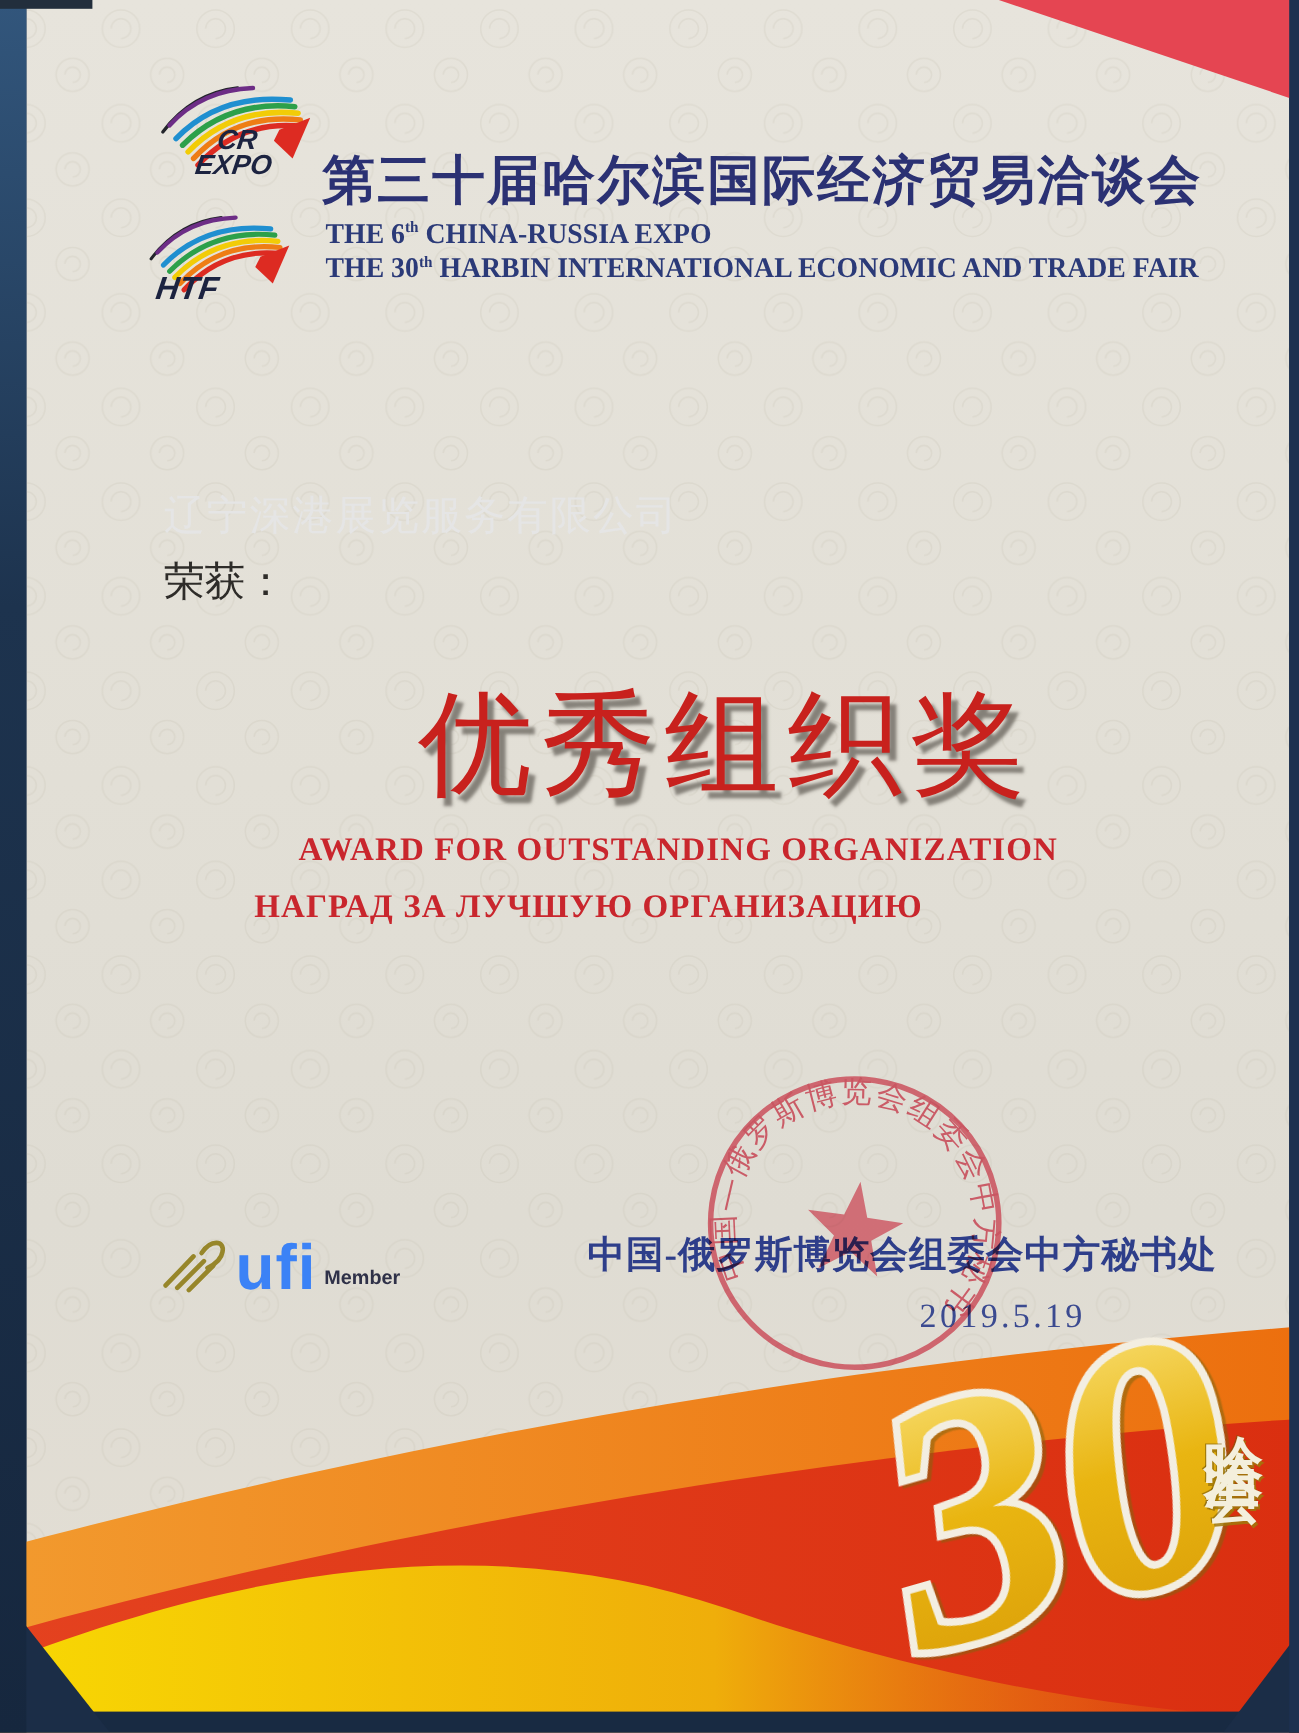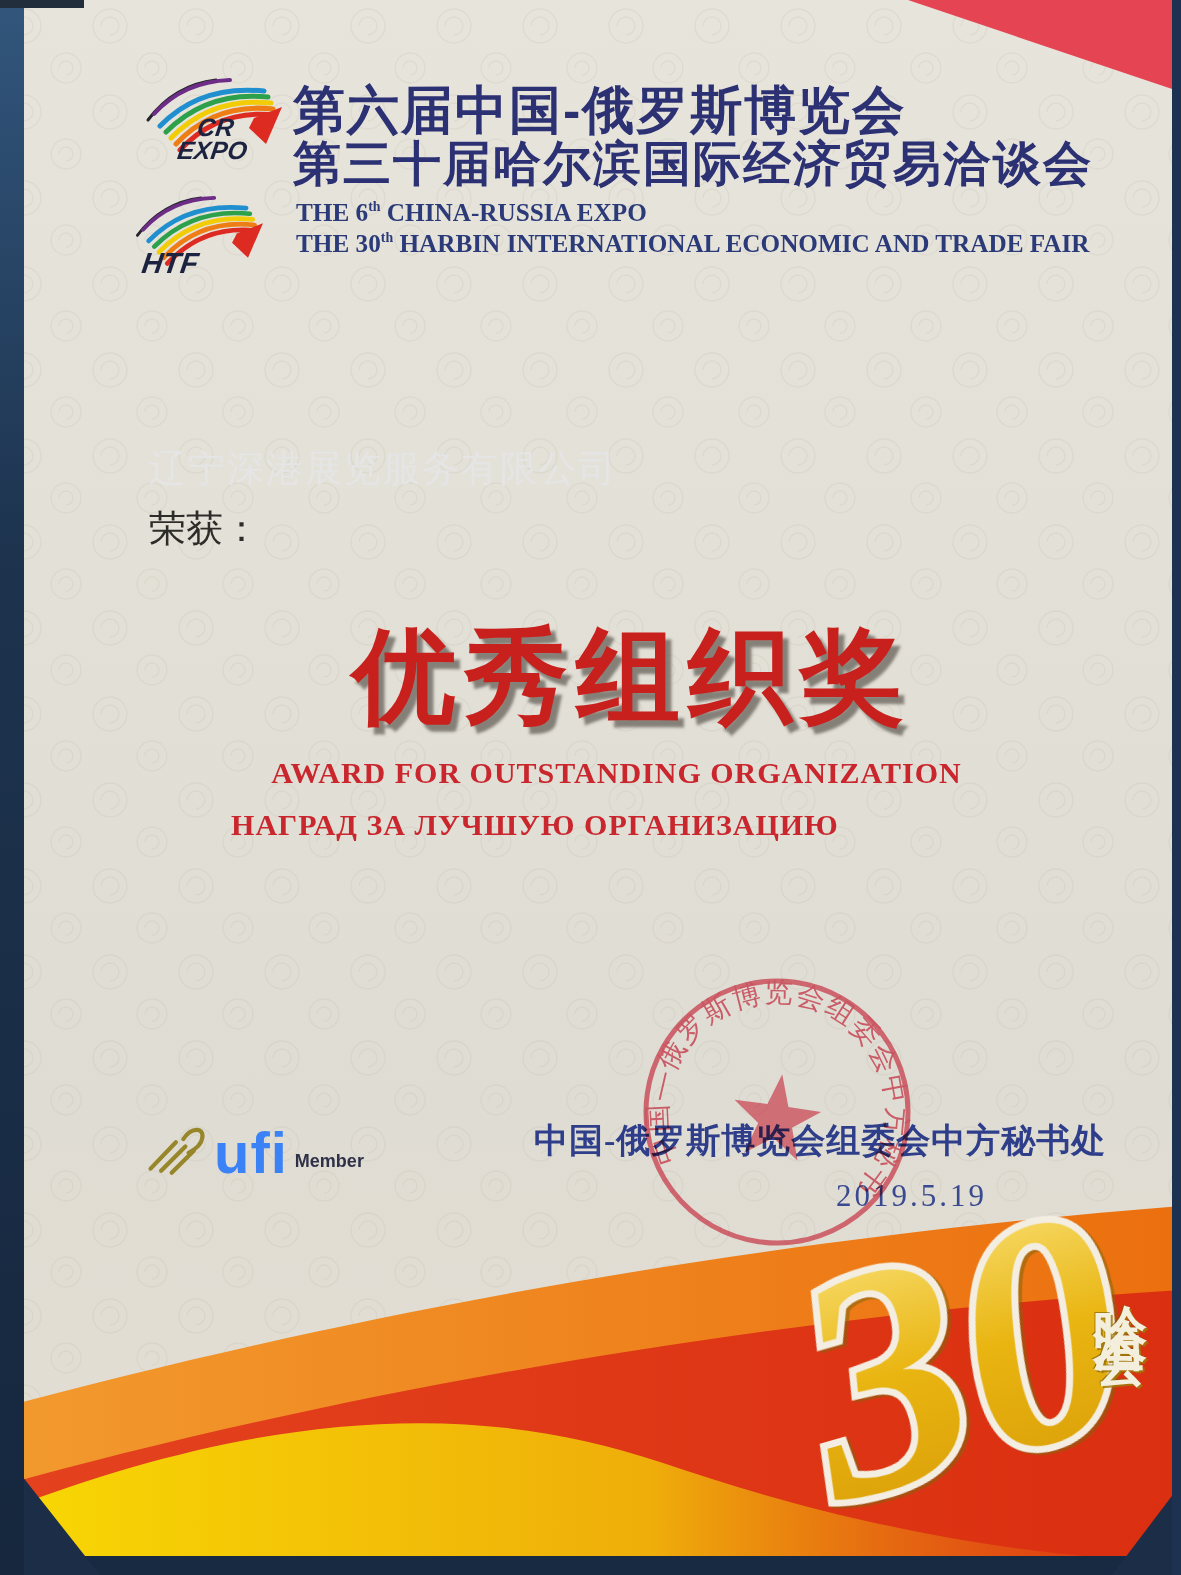--- a/index.html
+++ b/index.html
@@ -19,21 +19,21 @@
   .en-title{position:absolute;font-family:"Liberation Serif",serif;font-weight:700;
             color:#2b3a78;white-space:nowrap;transform:scaleX(.97);transform-origin:left;}
   .en1{left:296px;top:198px;font-size:26px;}
   .en2{left:296px;top:229px;font-size:26px;}
   .en-title sup{font-size:.55em;vertical-align:super;}
   
   .recipient{position:absolute;left:149px;top:444px;font-size:37px;color:#e5e5e5;
              font-family:Liberation Serif, serif;letter-spacing:2px;}
   .prefix{position:absolute;left:149px;top:504px;font-size:37px;color:#2e2c29;
           font-family:"Liberation Serif",serif;}
-  .award-cn{position:absolute;left:352px;top:608px;font-size:104px;font-weight:700;
+  .award-cn{position:absolute;left:380px;top:608px;font-size:104px;font-weight:400;
             color:#c8211d;letter-spacing:8px;white-space:nowrap;
             font-family:"Liberation Serif",serif;
             text-shadow:6px 7px 3px rgba(122,117,110,.9);}
   .award-en{position:absolute;left:0;top:756px;width:1181px;text-align:center;
             font-family:"Liberation Serif",serif;font-weight:700;font-size:30px;
             color:#c9262d;letter-spacing:1px;padding-left:26px;}
   .award-ru{position:absolute;left:0;top:808px;width:1070px;text-align:center;
             font-family:"Liberation Serif",serif;font-weight:700;font-size:30px;
             color:#c9262d;letter-spacing:1px;}
   
@@ -140,21 +140,20 @@
         <path d="M28,62 C57,33 91,23 130,27" stroke="#2ca04a" stroke-width="5"></path>
         <path d="M33,68 C61,39 95,29 133,33" stroke="#f2cc07" stroke-width="5"></path>
         <path d="M38,74 C65,45 99,35 135,39" stroke="#ee7d15" stroke-width="5"></path>
         <path d="M42,80 C69,51 101,41 137,45" stroke="#dd2b22" stroke-width="5"></path>
       </g>
       <path d="M116,48 L144,37 L128,74 L111,58 Z" fill="#dd2b22"></path>
     </svg>
     <div class="logo-label" style="left:14px;top:62px;font-size:29px;">HTF</div>
   </div>
 
-  <div class="cn-title cn1 layer">第六届中国-俄罗斯博览会</div>
   <div class="cn-title cn2 layer">第三十届哈尔滨国际经济贸易洽谈会</div>
   <div class="en-title en1 layer"><span>THE 6</span><sup>th</sup><span> CHINA-RUSSIA EXPO</span></div>
   <div class="en-title en2 layer"><span>THE 30</span><sup>th</sup><span> HARBIN INTERNATIONAL ECONOMIC AND TRADE FAIR</span></div>
 
   <div class="recipient layer">辽宁深港展览服务有限公司</div>
   <div class="prefix layer">荣获：</div>
   <div class="award-cn layer">优秀组织奖</div>
   <div class="award-en layer">AWARD FOR OUTSTANDING ORGANIZATION</div>
   <div class="award-ru layer">НАГРАД ЗА ЛУЧШУЮ ОРГАНИЗАЦИЮ</div>
 

